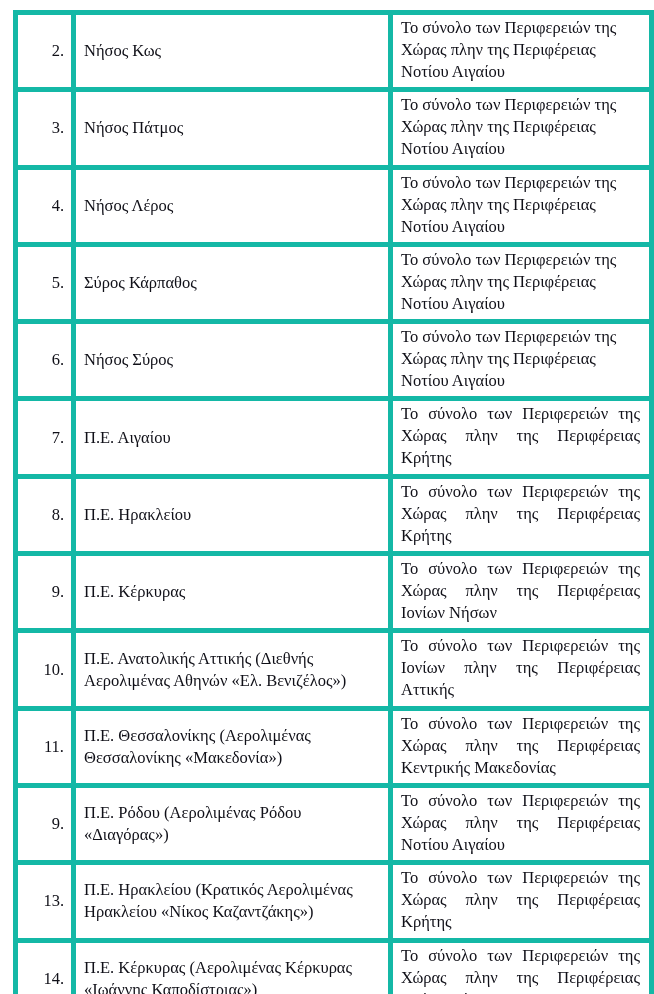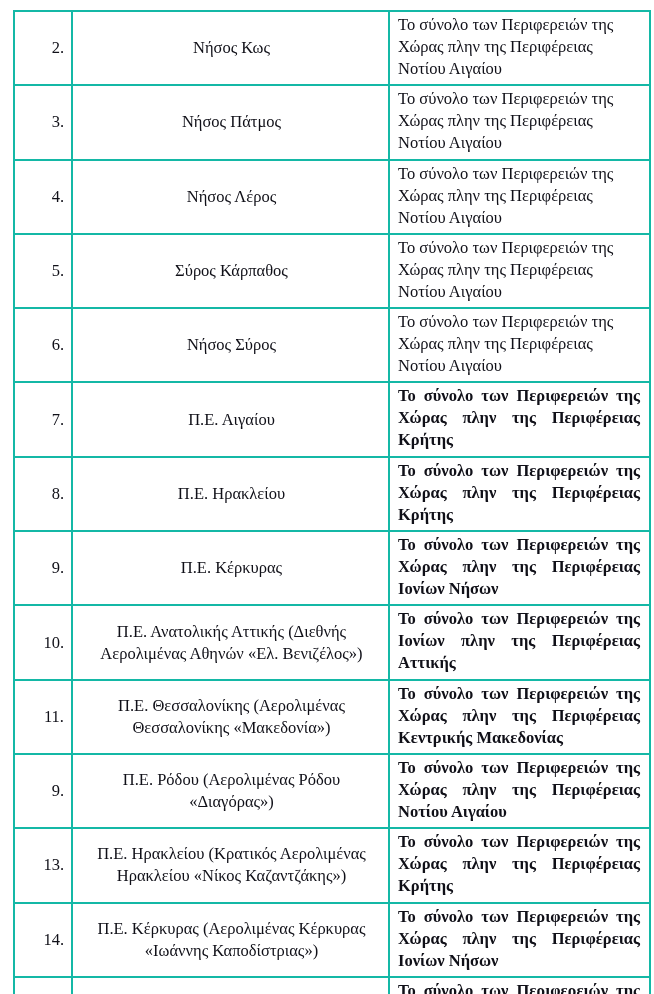--- a/index.html
+++ b/index.html
@@ -20,45 +20,44 @@
     position: absolute;
     left: 13px;
     top: 10px;
     width: 636px;
     border-collapse: collapse;
     table-layout: fixed;
     font-size: 16.5px;
     line-height: 22px;
   }
   table.coverage td {
-    border: 2px solid #14b8a6;
+    border: 5px solid #14b8a6;
     height: 68.3px;
     overflow: hidden;
   }
   col.c-num  { width: 58px; }
   col.c-name { width: 317px; }
   col.c-desc { width: 261px; }
   td.num {
     text-align: right;
     vertical-align: middle;
     padding: 0 7px 0 0;
   }
   td.name {
-    text-align: center;
+    text-align: left;
     vertical-align: middle;
     padding: 0 6px 0 8px;
   }
   td.desc {
     text-align: left;
     vertical-align: top;
     padding: 2px 9px 2px 8px;
   }
   td.desc.j {
     text-align: justify;
-    font-weight: bold;
   }
 </style>
 </head>
 <body>
 
 <div class="page">
   <table class="coverage">
     <colgroup>
       <col class="c-num">
         <col class="c-name">

